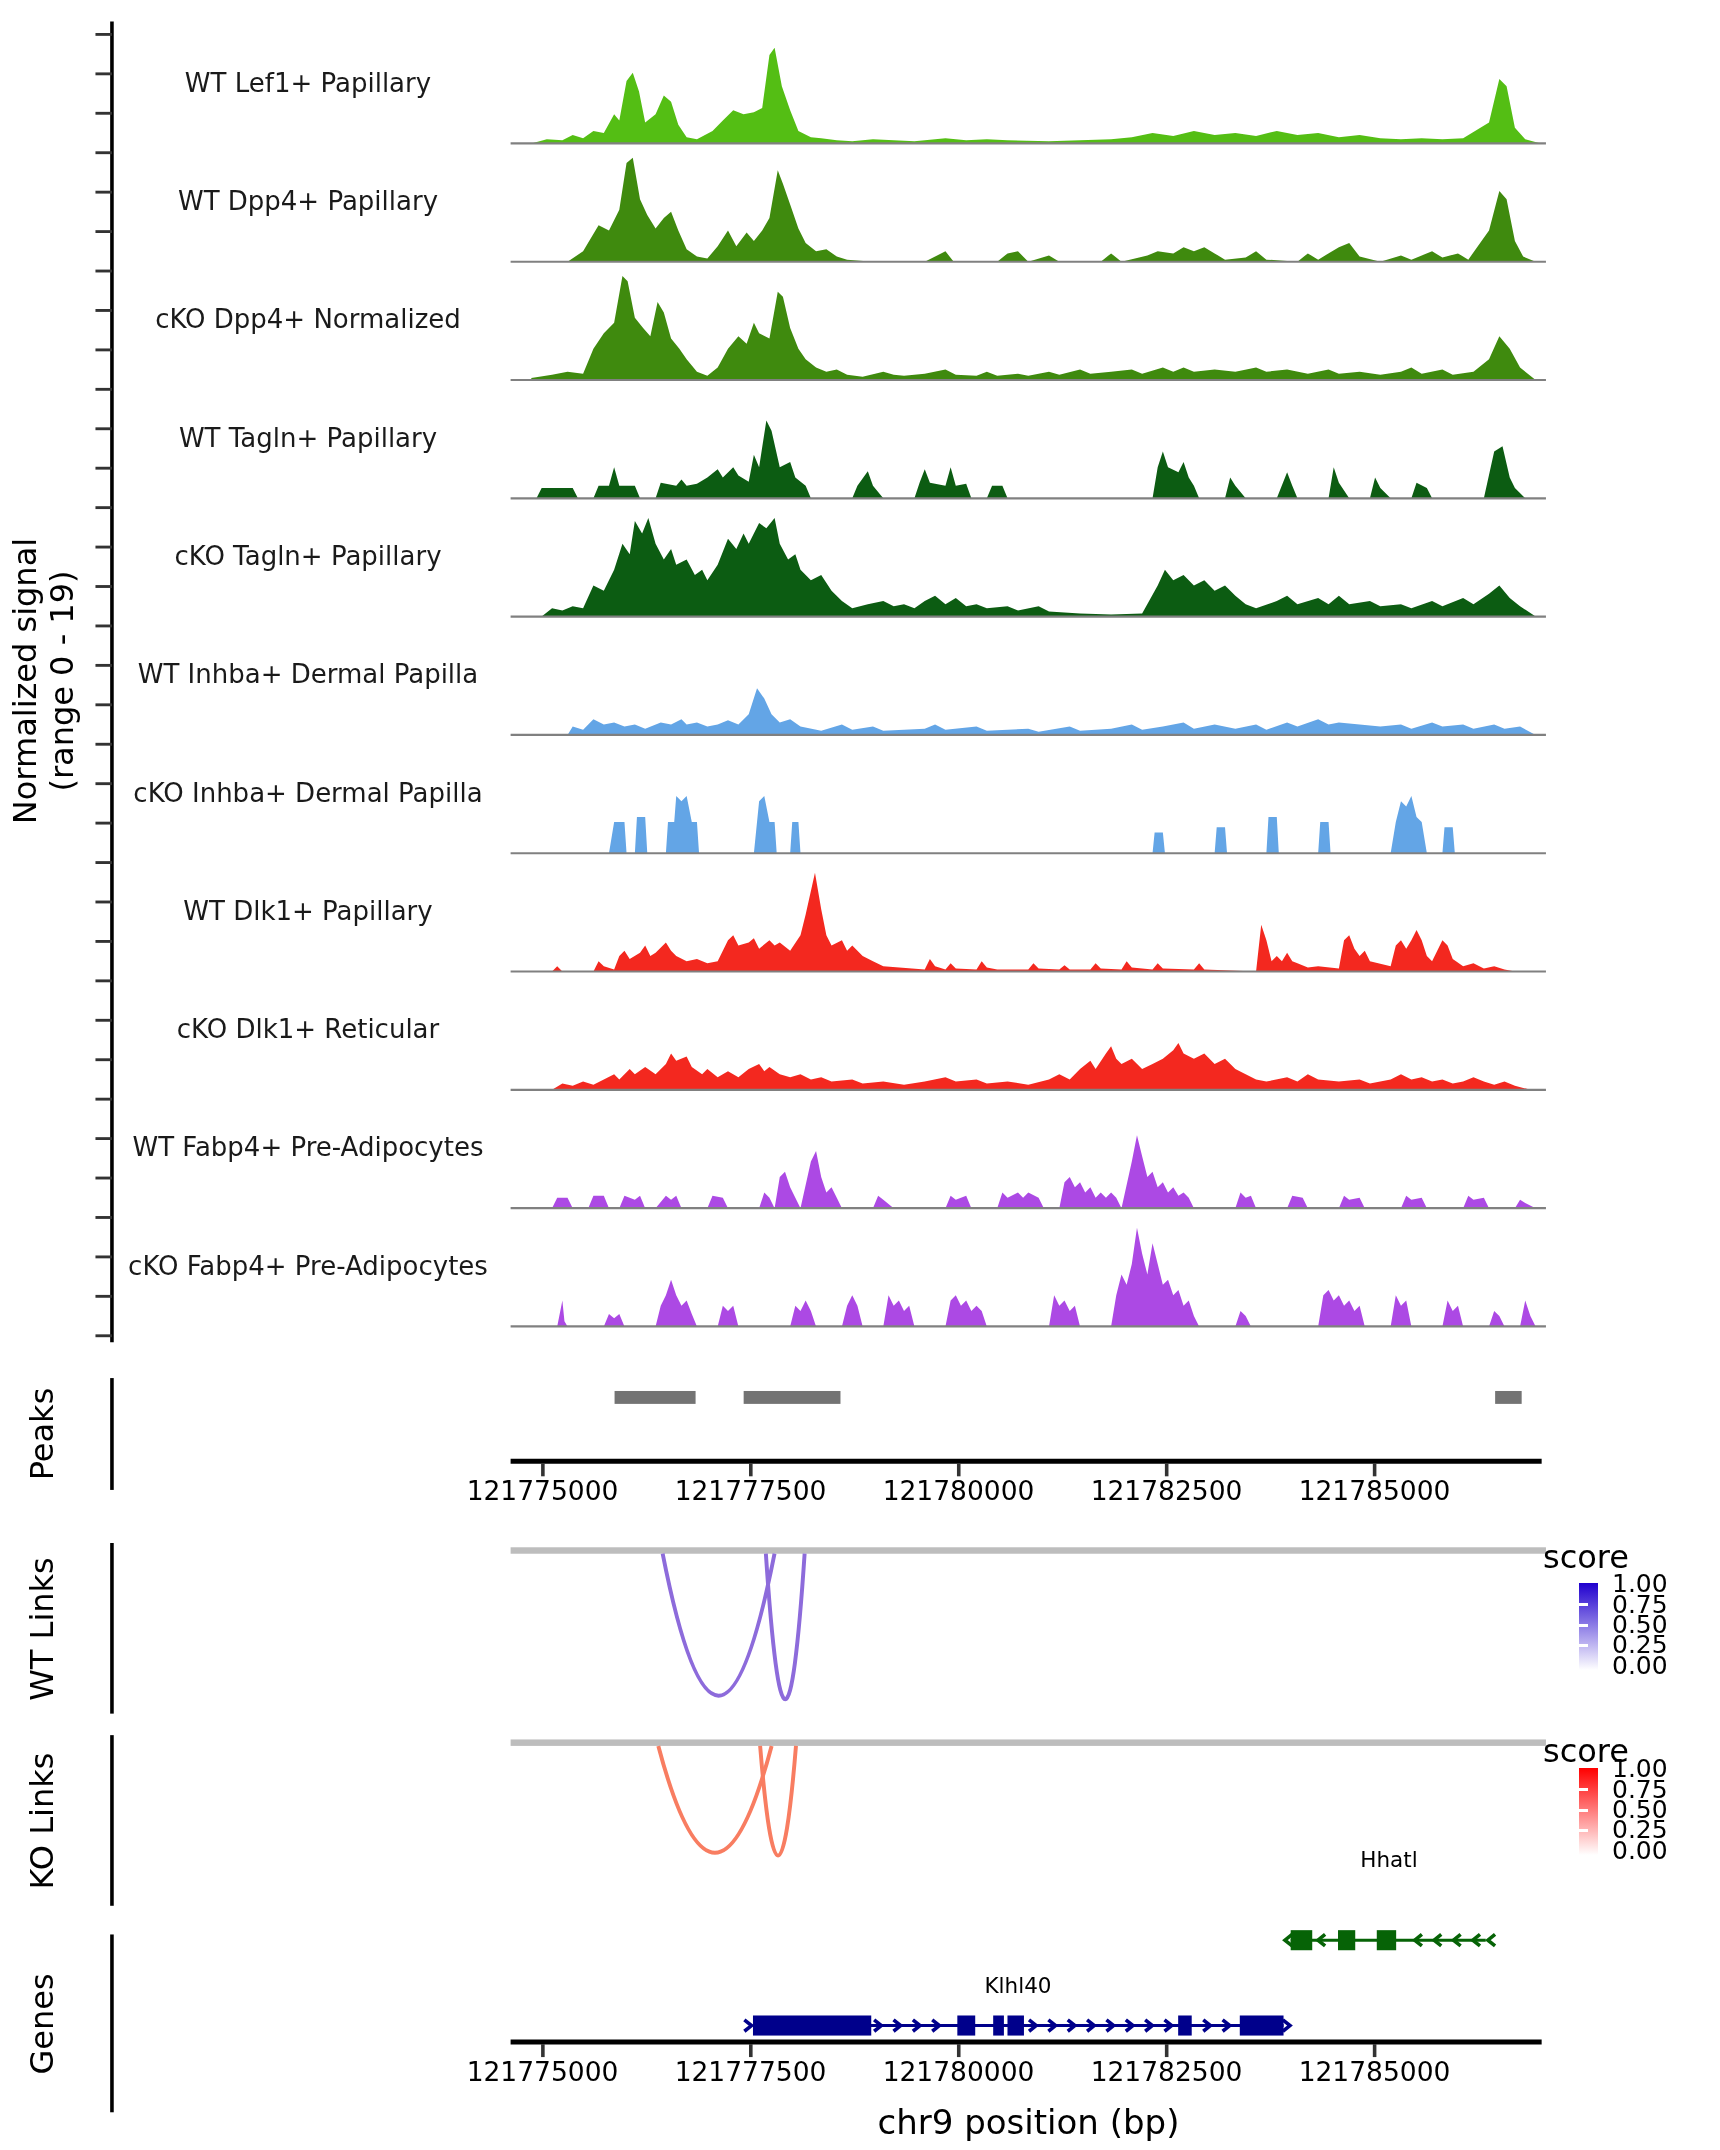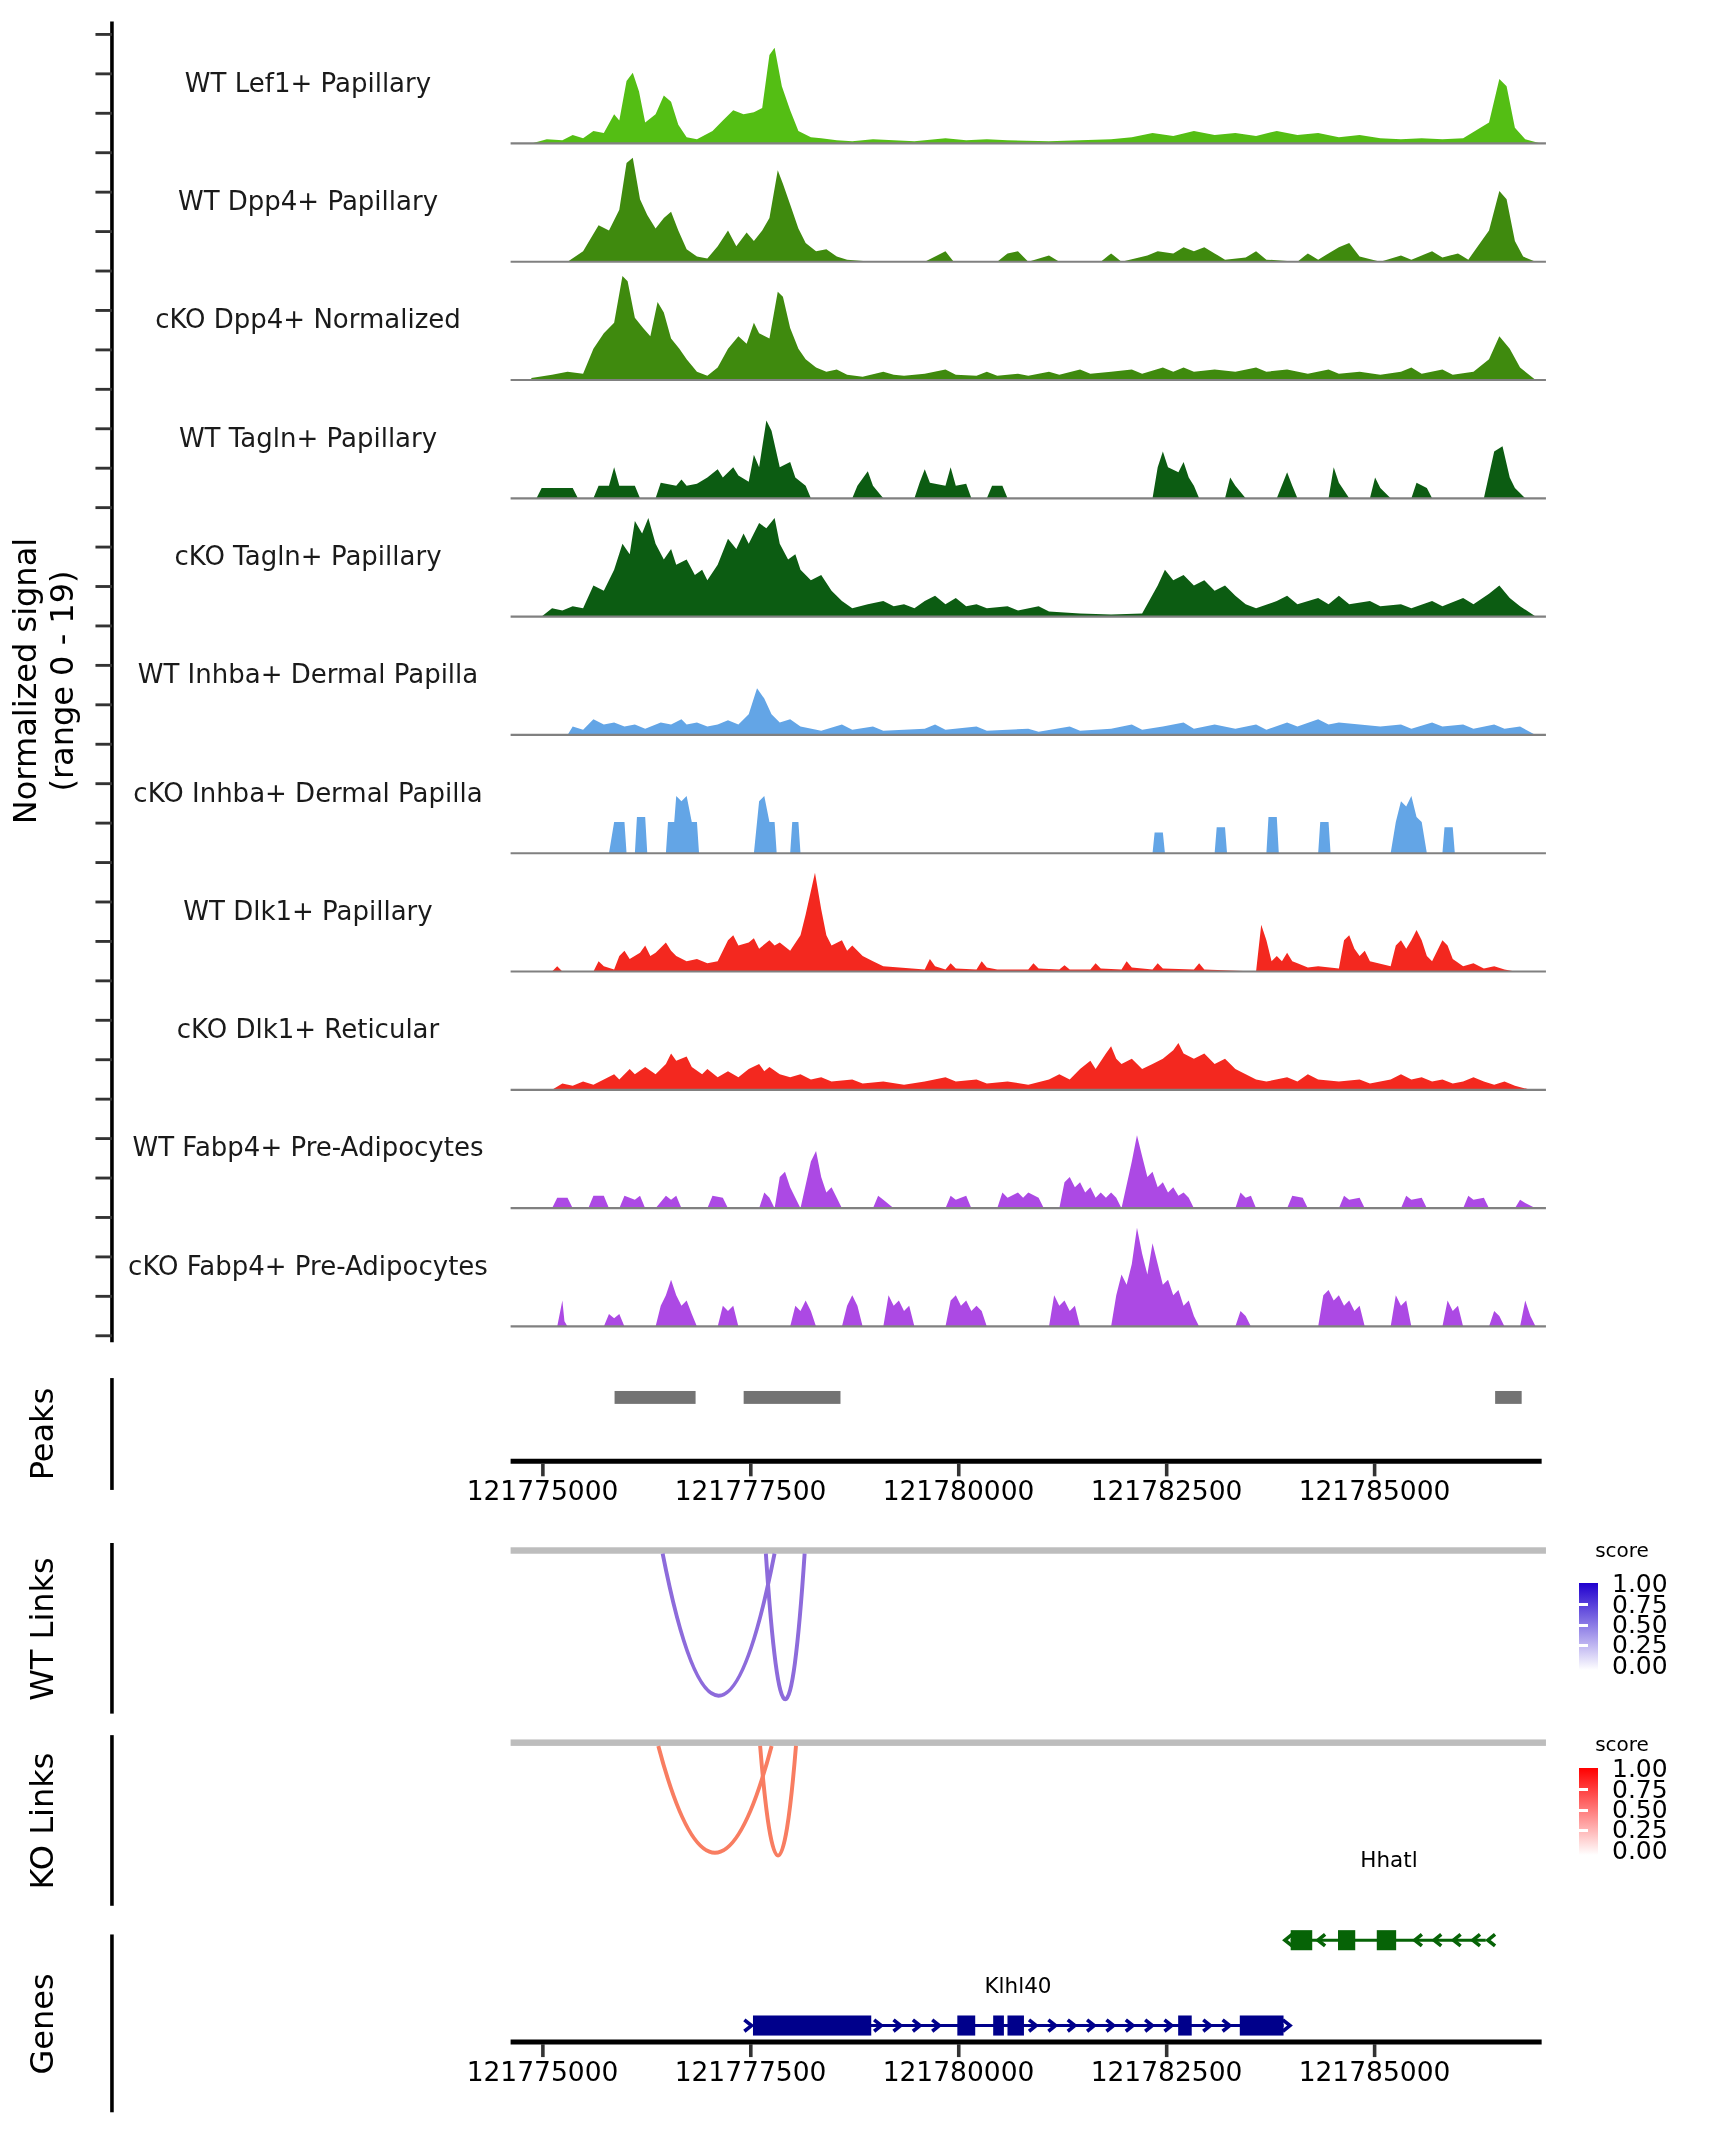--- a/index.html
+++ b/index.html
@@ -5,21 +5,21 @@
   html,body{margin:0;padding:0;background:#ffffff;}
   #page{position:relative;width:1721px;height:2151px;background:#ffffff;overflow:hidden;
         font-family:"DejaVu Sans","Liberation Sans",sans-serif;}
   #plot{position:absolute;left:0;top:0;}
   .lbl{position:absolute;color:#1a1a1a;}
   .track-label{left:86px;width:444px;text-align:center;font-size:26px;line-height:29px;white-space:nowrap;}
   .rot{transform:translate(-50%,-50%) rotate(-90deg);transform-origin:center;white-space:nowrap;
        font-size:32px;color:#000;text-align:center;}
   .yaxis-label{line-height:37px;font-size:32px;}
   .tickcell{width:229px;text-align:center;font-size:26.5px;color:#000000;white-space:nowrap;}
-  .legend-title{width:158px;text-align:center;font-size:20px;color:#000;}
+  .legend-title{width:158px;font-size:32px;color:#000;}
   .legend-num{font-size:25px;color:#000;line-height:26px;}
   .legend-bar{position:absolute;width:18.6px;height:87px;}
   .legend-notch{position:absolute;left:0;width:9.3px;height:2.9px;background:#ffffff;}
   .gene-label{width:172px;text-align:center;font-size:21.5px;color:#000;white-space:nowrap;}
   .xtitle{width:717px;text-align:center;font-size:34px;color:#000;}
 </style>
 </head>
 <body>
 
 <div id="page">
@@ -196,14 +196,15 @@
 
   <div class="lbl gene-label" style="left:1303px;top:1847px;">Hhatl</div>
   <div class="lbl gene-label" style="left:932px;top:1973px;">Klhl40</div>
 
   <div class="lbl tickcell" style="left:428px;top:2056px;">121775000</div>
   <div class="lbl tickcell" style="left:636px;top:2056px;">121777500</div>
   <div class="lbl tickcell" style="left:844px;top:2056px;">121780000</div>
   <div class="lbl tickcell" style="left:1052px;top:2056px;">121782500</div>
   <div class="lbl tickcell" style="left:1260px;top:2056px;">121785000</div>
 
+  <div class="lbl xtitle" style="left:670px;top:2102px;">chr9 position (bp)</div>
 </div>
 
 
 </body></html>

